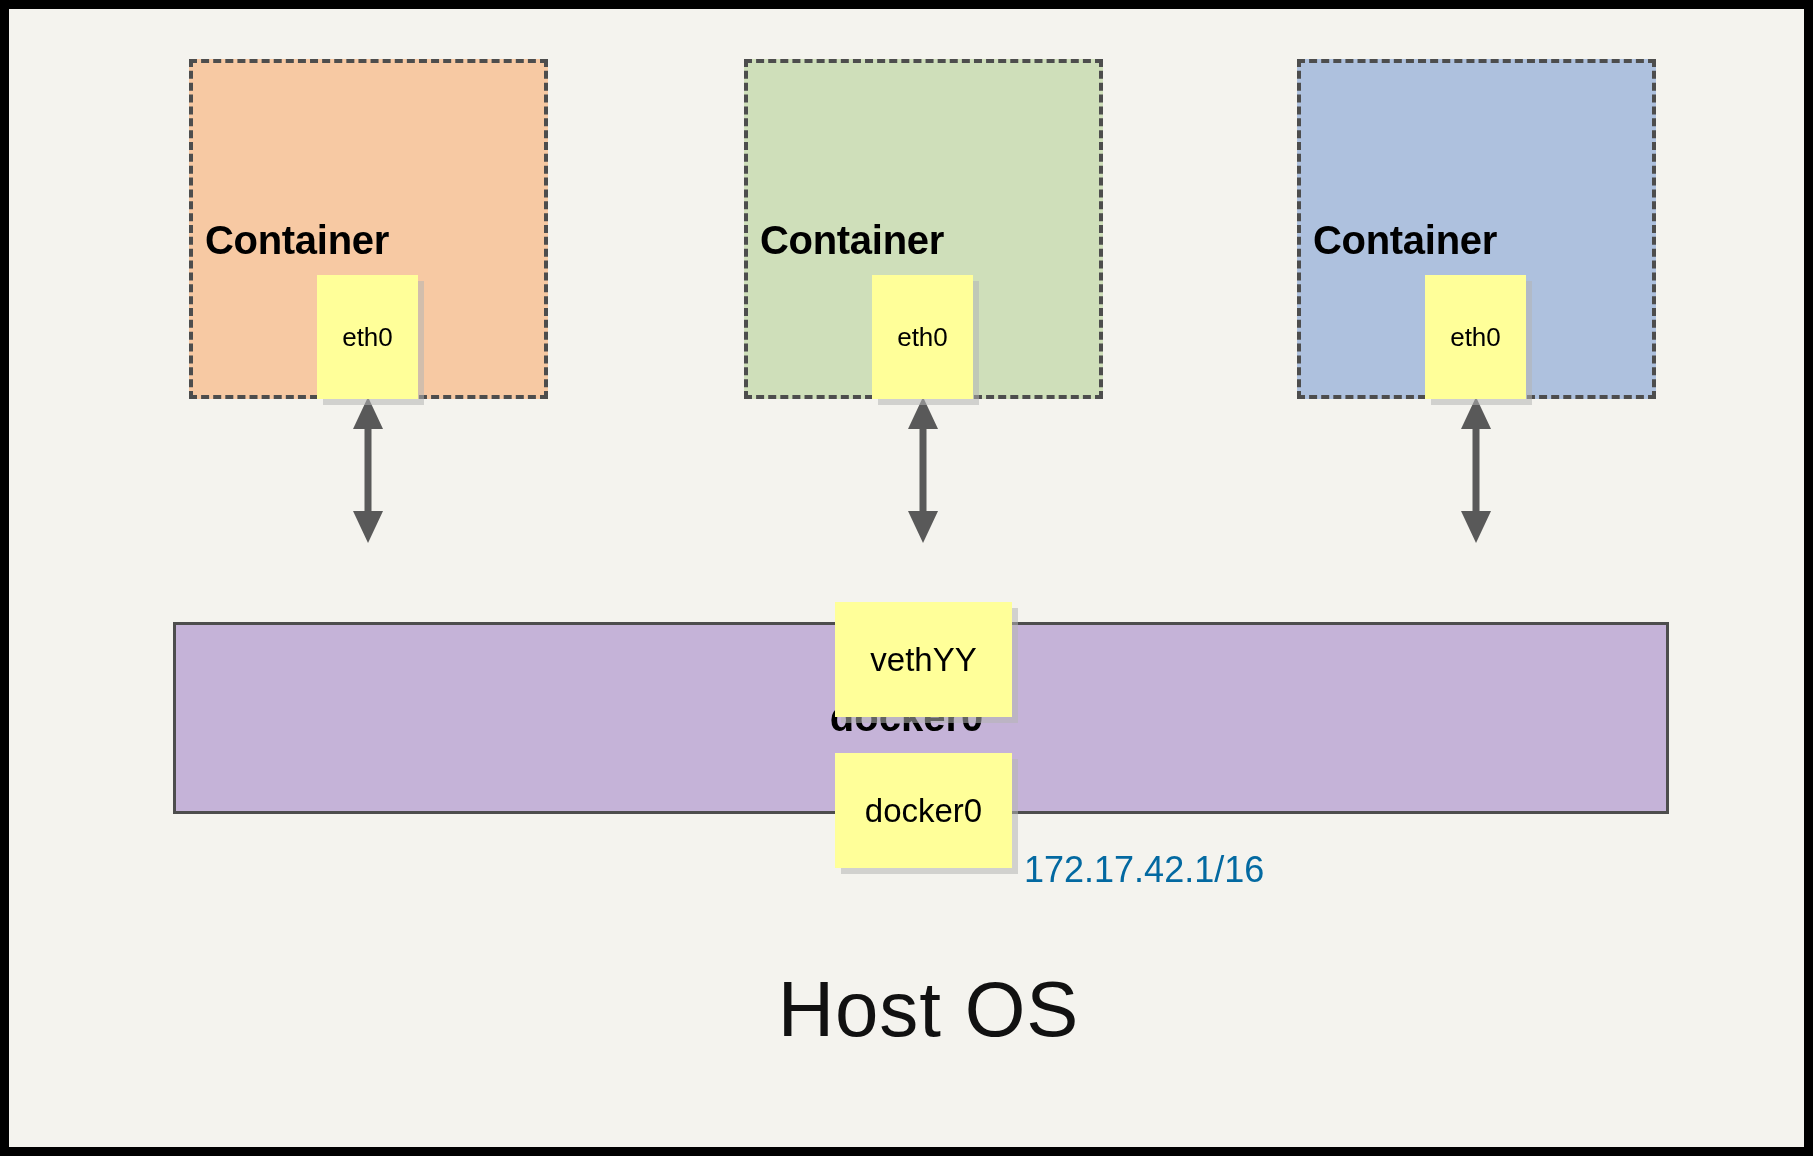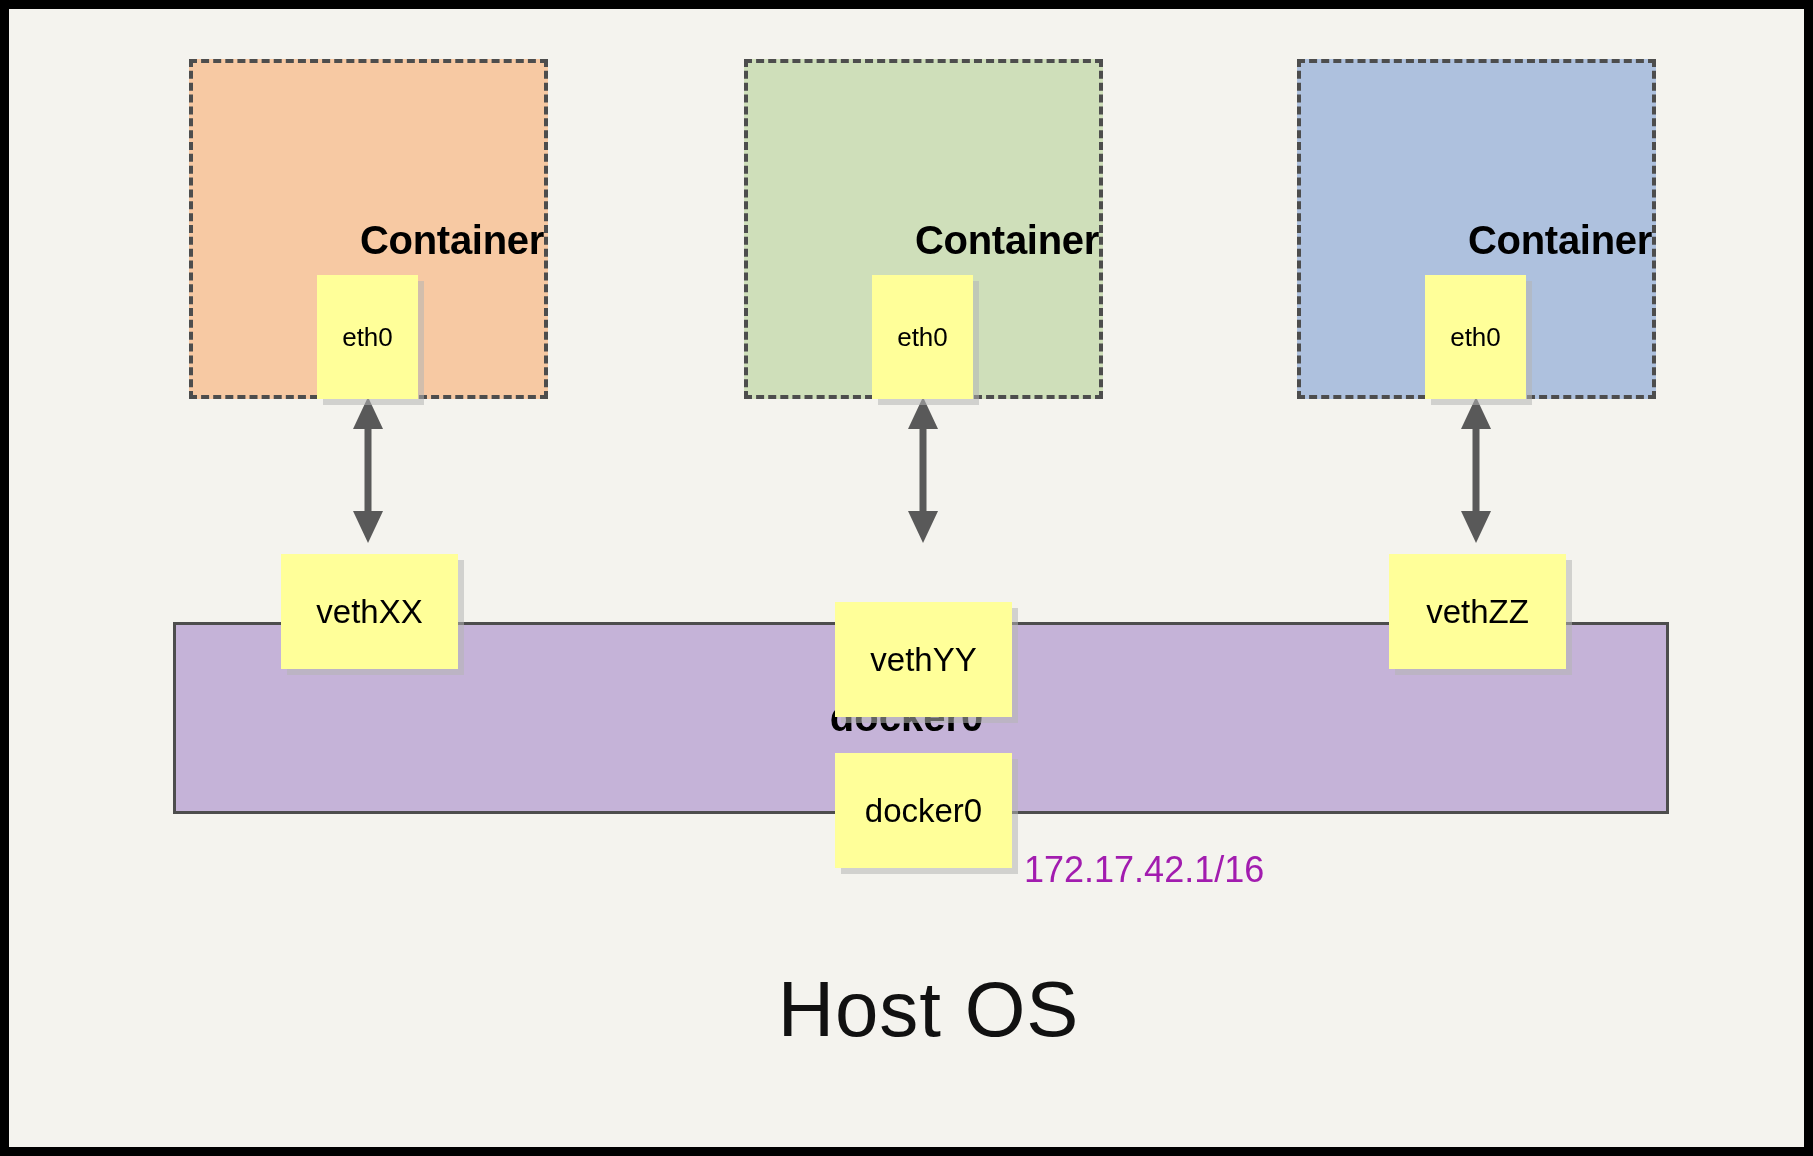--- a/index.html
+++ b/index.html
@@ -25,21 +25,21 @@
   
   .container-box {
     position: absolute;
     border: 4px dashed #4d4d4d;
     box-sizing: border-box;
   }
   .container-title {
     position: absolute;
     left: 12px;
     right: 0;
-    text-align: right;
+    text-align: left;
     font-weight: bold;
     font-size: 40px;
     color: #000000;
     letter-spacing: -0.3px;
   }
 
   
   .yellow-box {
     position: absolute;
     background: #ffff99;
@@ -75,21 +75,21 @@
     font-weight: bold;
     font-size: 40px;
     color: #000000;
     z-index: 5;
   }
 
   
   #ip-label {
     position: absolute;
     font-size: 36px;
-    color: #a21caf;
+    color: #0369a1;
     white-space: nowrap;
     z-index: 7;
   }
 
   
   #host-os-label {
     position: absolute;
     left: 0;
     right: 0;
     text-align: center;
@@ -146,31 +146,25 @@
   <svg class="arrow" style="left:1446px; top:386px; width:42px; height:150px;" viewBox="0 0 42 150" xmlns="http://www.w3.org/2000/svg">
     <line x1="21" y1="26" x2="21" y2="124" stroke="#595959" stroke-width="7"></line>
     <polygon points="21,2 6,34 36,34" fill="#595959"></polygon>
     <polygon points="21,148 6,116 36,116" fill="#595959"></polygon>
   </svg>
 
   <div id="bridge" style="left:164px; top:613px; width:1496px; height:192px;"></div>
 
   <div id="bridge-title" style="top:686px;">docker0</div>
 
-  <div class="yellow-box veth" style="left:272px; top:545px; width:177px; height:115px;">
-    <span>vethXX</span>
-  </div>
 
   <div class="yellow-box veth" style="left:826px; top:545px; width:177px; height:115px;margin-top:48px;">
     <span>vethYY</span>
   </div>
 
-  <div class="yellow-box veth" style="left:1380px; top:545px; width:177px; height:115px;">
-    <span>vethZZ</span>
-  </div>
 
   <div class="yellow-box veth" style="left:826px; top:744px; width:177px; height:115px;">
     <span>docker0</span>
   </div>
 
   <div id="ip-label" style="left:1015px; top:840px;">172.17.42.1/16</div>
 
   <div id="host-os-label" style="top:955px;">Host OS</div>
 
 </div>

